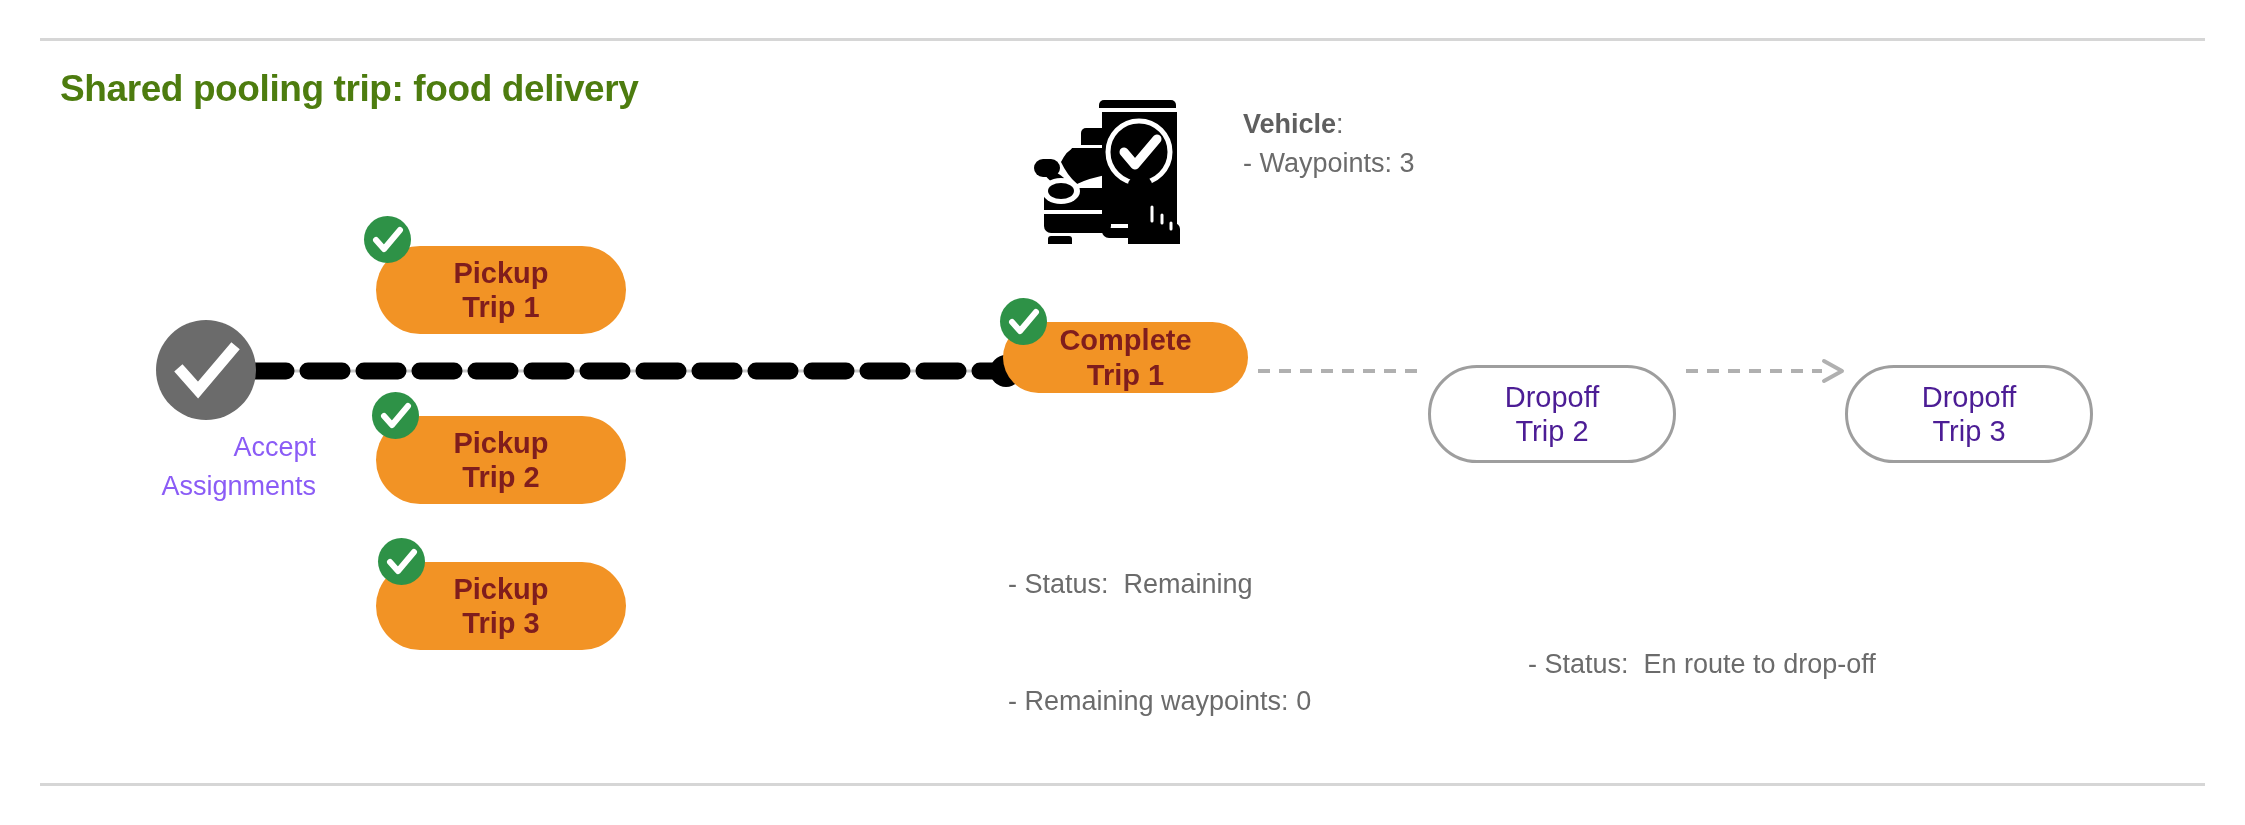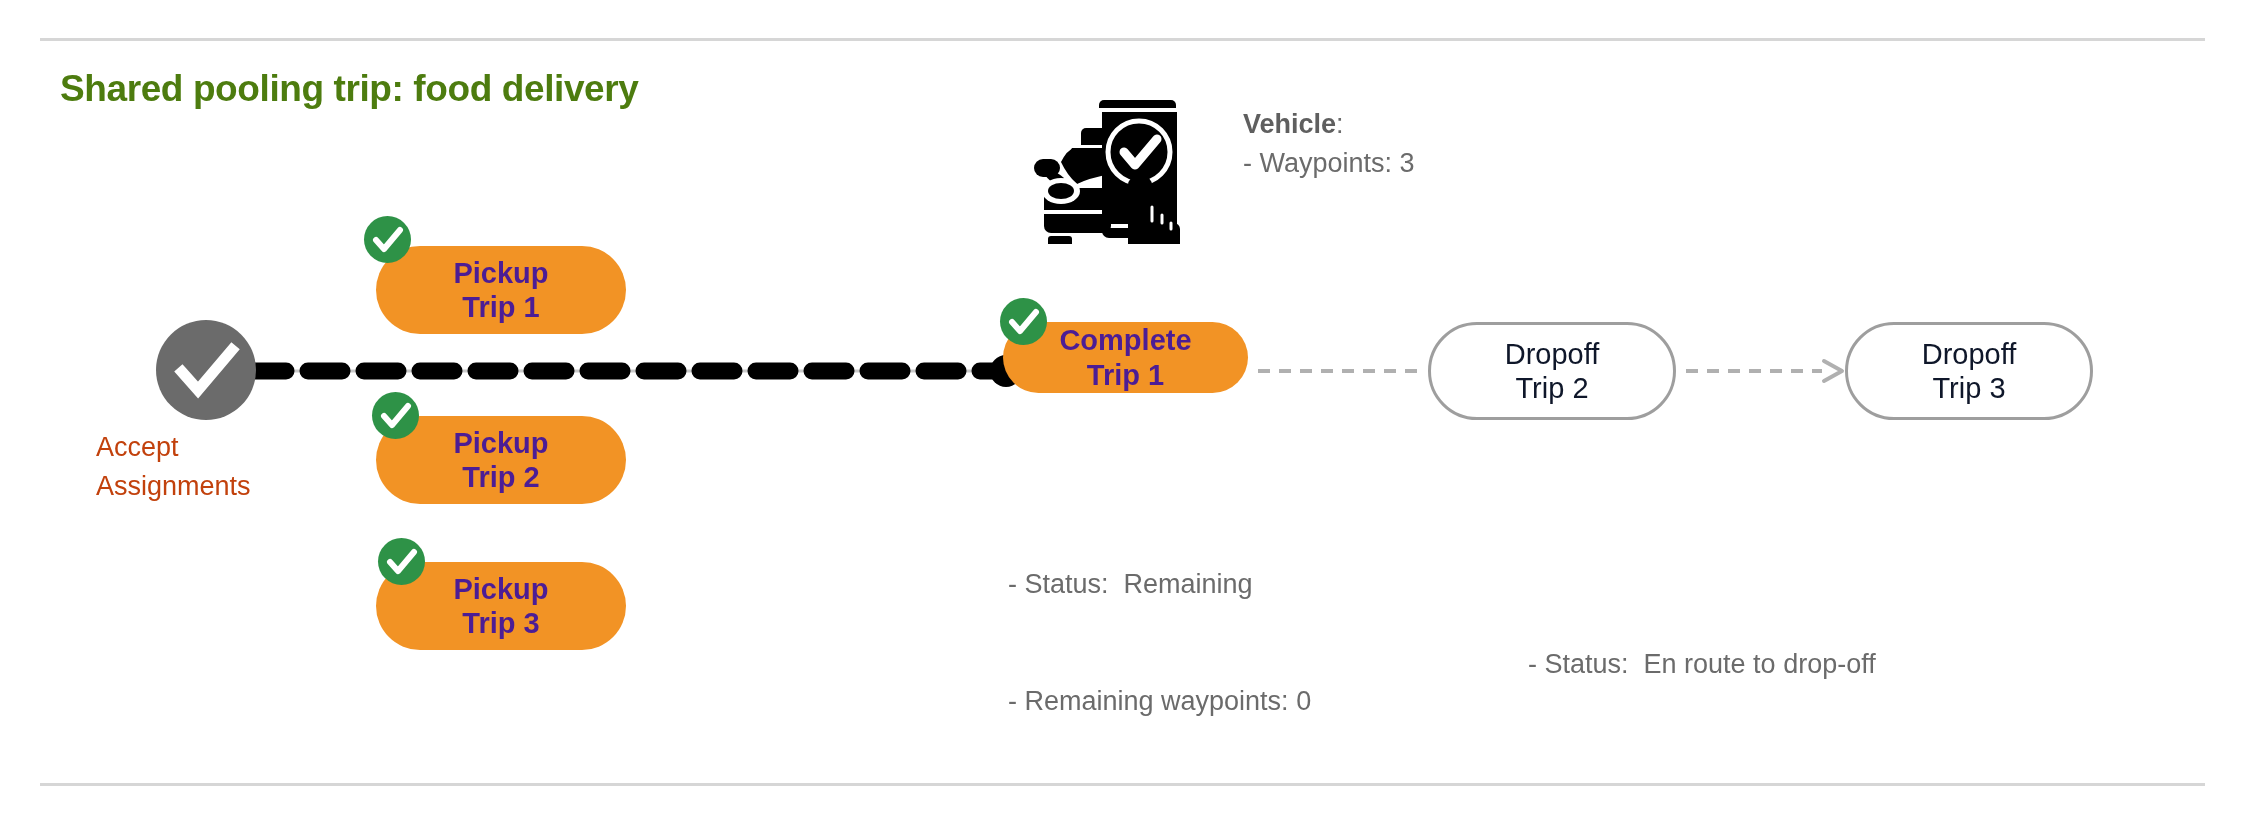--- a/index.html
+++ b/index.html
@@ -85,49 +85,50 @@
     height: 100px;
     border-radius: 50%;
     background: #6b6b6b;
     position: relative;
   }
   #accept-label {
     position: absolute;
     left: -60px;
     top: 108px;
     width: 220px;
-    text-align: left;
+    text-align: right;
     font-size: 27px;
-    color: #c2410c;
+    color: #8b5cf6;
     line-height: 39px;
   }
 
   
   .pill {
     position: absolute;
     box-sizing: border-box;
     border-radius: 999px;
     display: flex;
     flex-direction: column;
     align-items: center;
     justify-content: center;
     text-align: center;
     line-height: 1.18;
   }
   .pill.orange {
     background: #F29325;
-    color: #4c1d95;
+    color: #7f1d1d;
     font-size: 29px;
     font-weight: bold;
   }
   .pill.outline {
     background: #ffffff;
     border: 3px solid #9e9e9e;
-    color: #0f172a;
+    color: #4c1d95;
     font-size: 29px;
+    margin-top: 43px;
   }
 
   #pickup-1  { left: 376px;  top: 246px; width: 250px; height: 88px; }
   #pickup-2  { left: 376px;  top: 416px; width: 250px; height: 88px; }
   #pickup-3  { left: 376px;  top: 562px; width: 250px; height: 88px; }
   #complete-1{ left: 1003px; top: 322px; width: 245px; height: 71px; }
   #dropoff-2 { left: 1428px; top: 322px; width: 248px; height: 98px; }
   #dropoff-3 { left: 1845px; top: 322px; width: 248px; height: 98px; }
 
   

